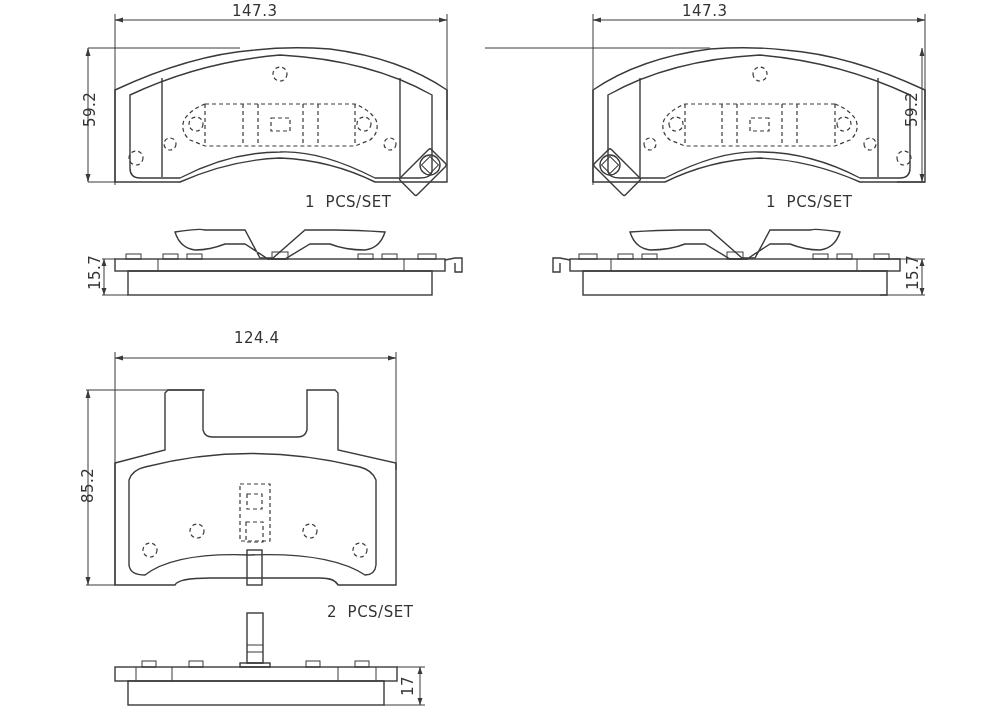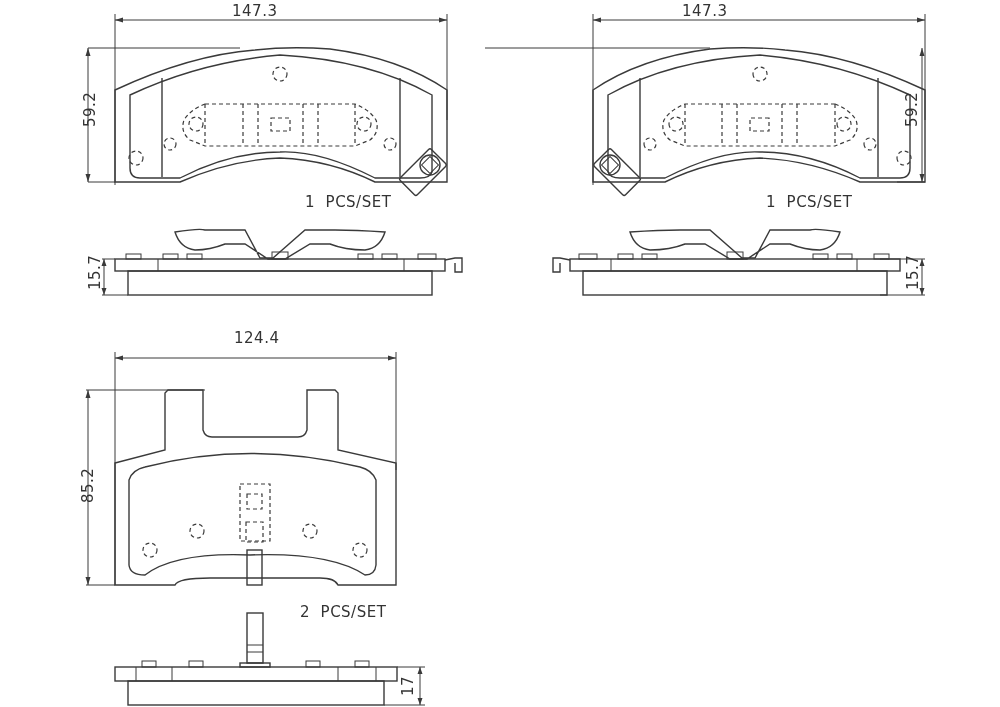--- a/index.html
+++ b/index.html
@@ -188,14 +188,14 @@
 <div class="txt" style="left:305px;top:193px;"><span style="white-space:pre;">1  PCS/SET</span></div>
 <div class="txt vert" style="left:82px;top:268px;width:26px;text-align:center;">15.7</div>
 
 <div class="txt" style="left:682px;top:2px;">147.3</div>
 <div class="txt vert" style="left:900px;top:106px;width:24px;text-align:center;">59.2</div>
 <div class="txt" style="left:766px;top:193px;"><span style="white-space:pre;">1  PCS/SET</span></div>
 <div class="txt vert" style="left:900px;top:268px;width:26px;text-align:center;">15.7</div>
 
 <div class="txt" style="left:234px;top:329px;">124.4</div>
 <div class="txt vert" style="left:76px;top:482px;width:24px;text-align:center;">85.2</div>
-<div class="txt" style="left:300px;top:603px;"><span style="white-space:pre;">2  PCS/SET</span></div>
+<div class="txt" style="left:300px;top:603px;"><span style="white-space:pre;margin-left:27px;">2  PCS/SET</span></div>
 <div class="txt vert" style="left:398px;top:677px;width:20px;text-align:center;">17</div>
 
 </body></html>

